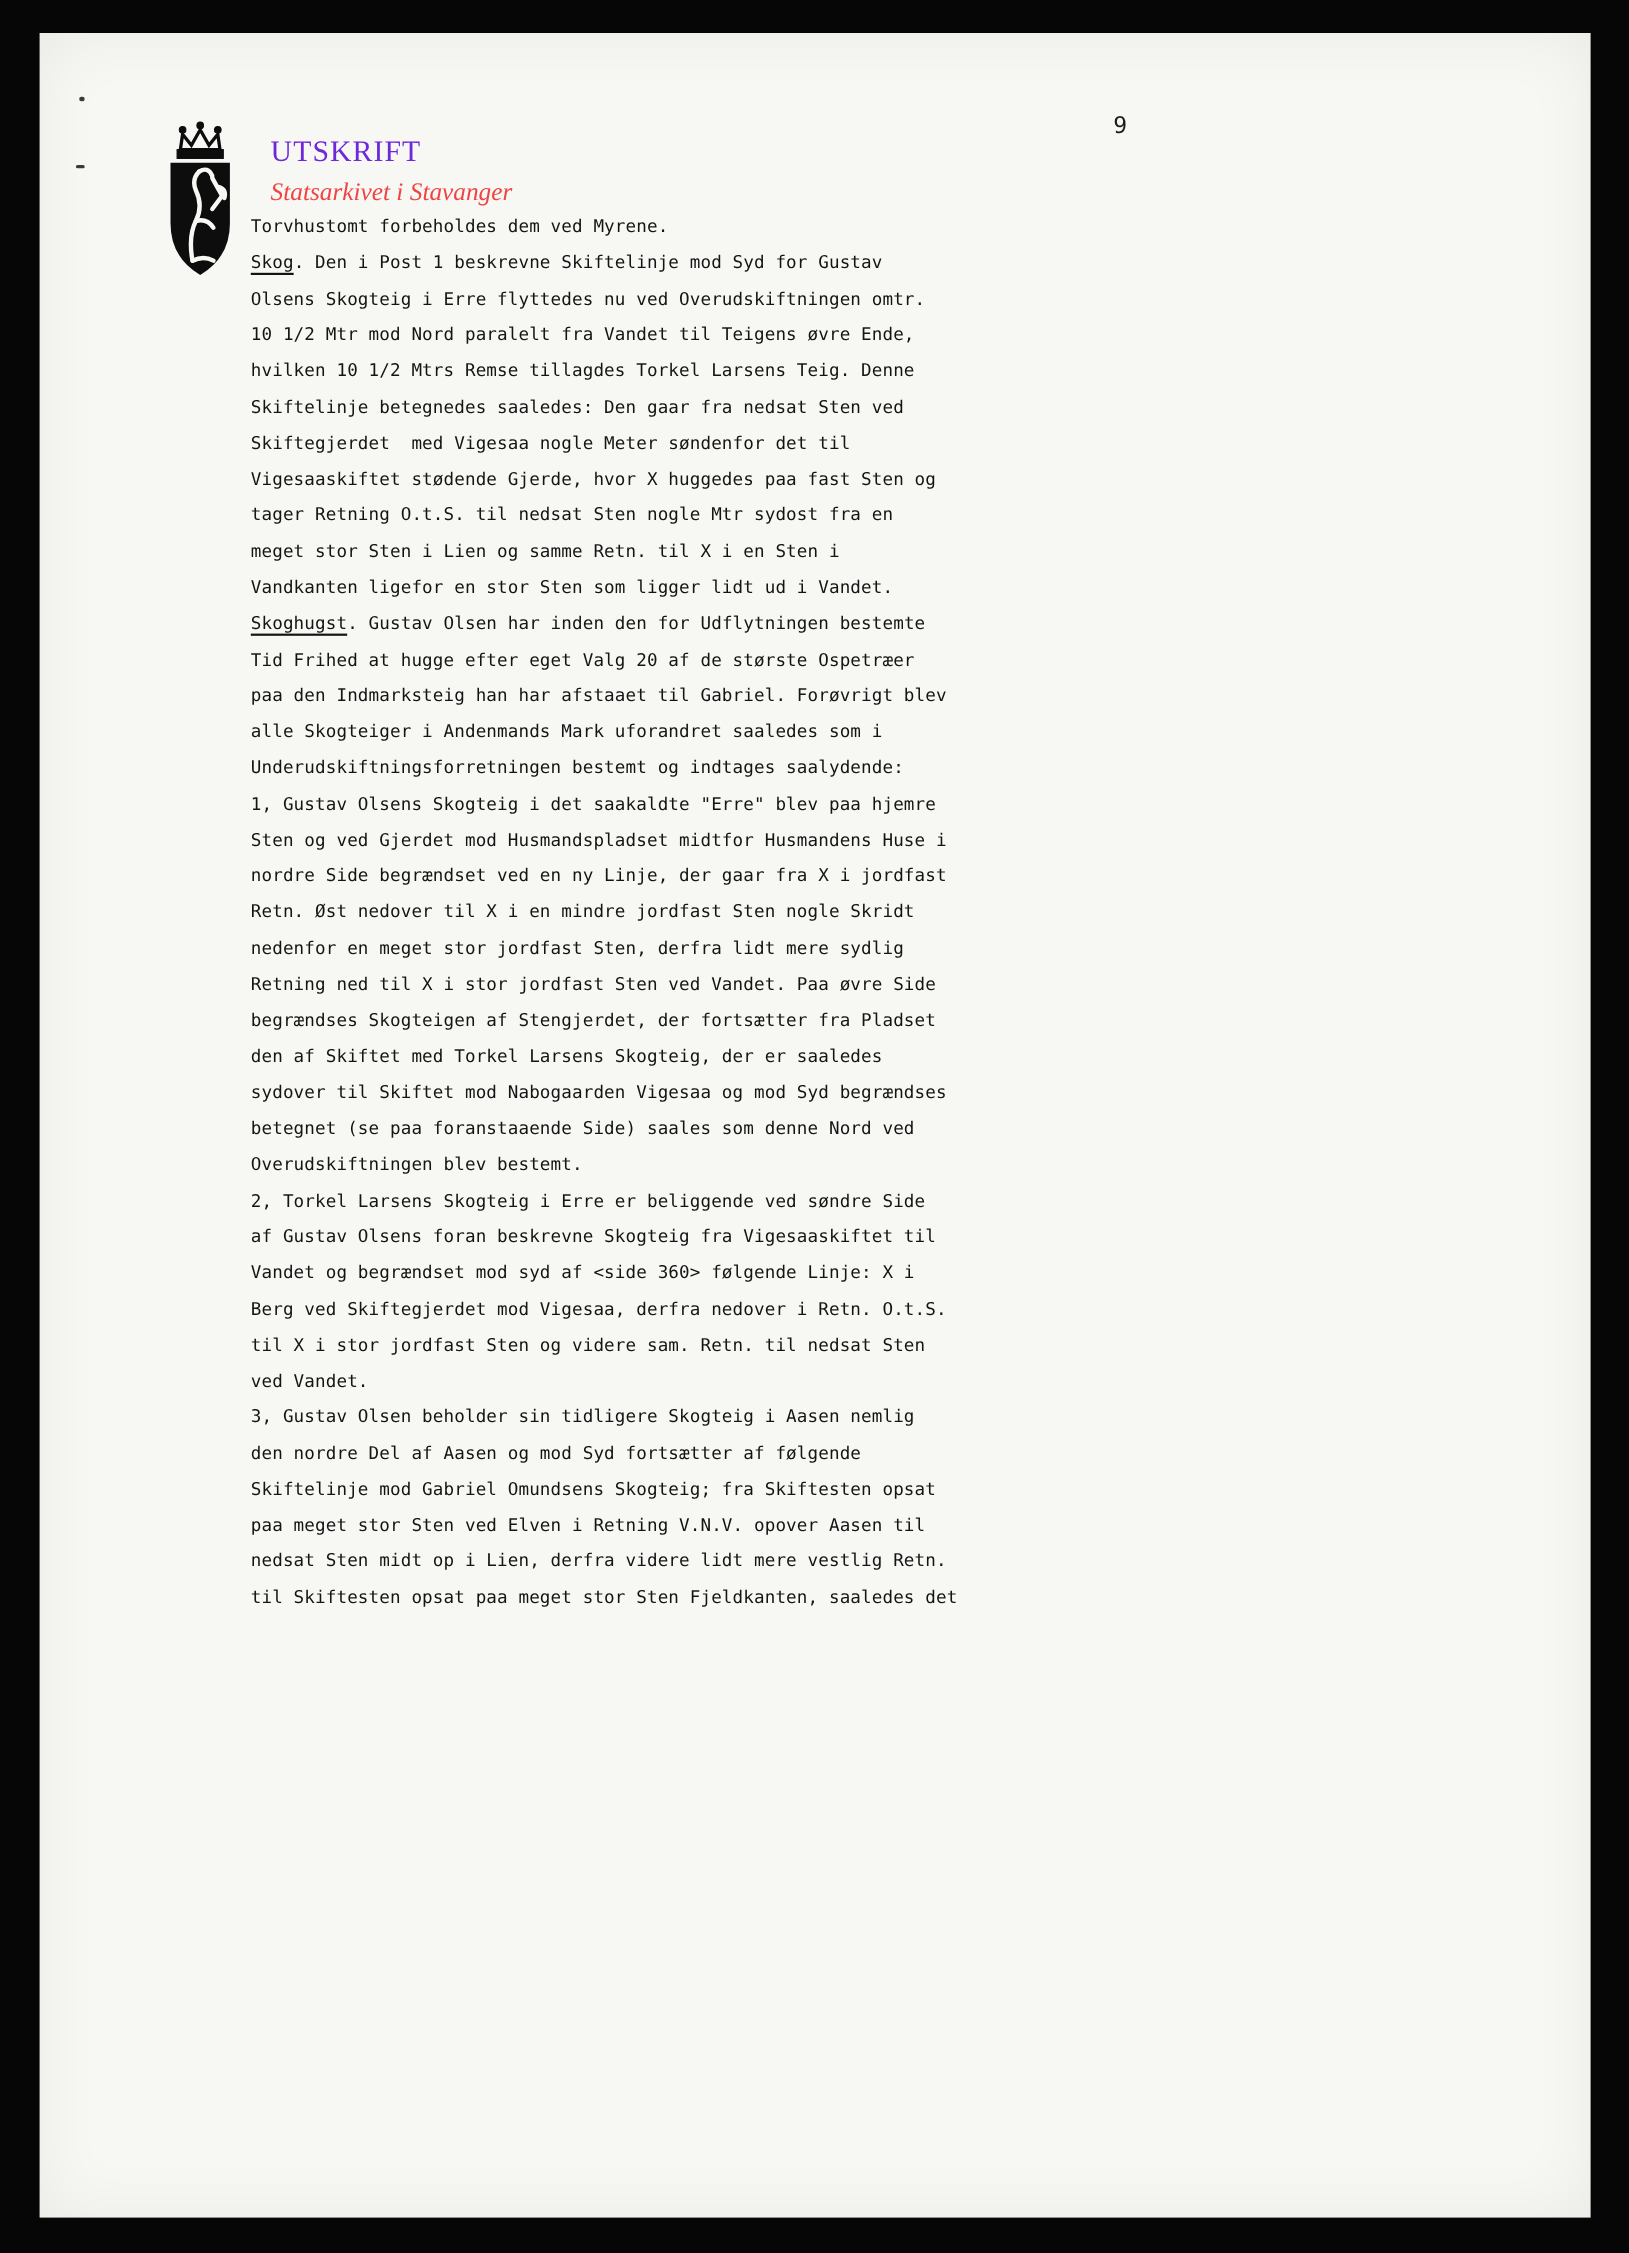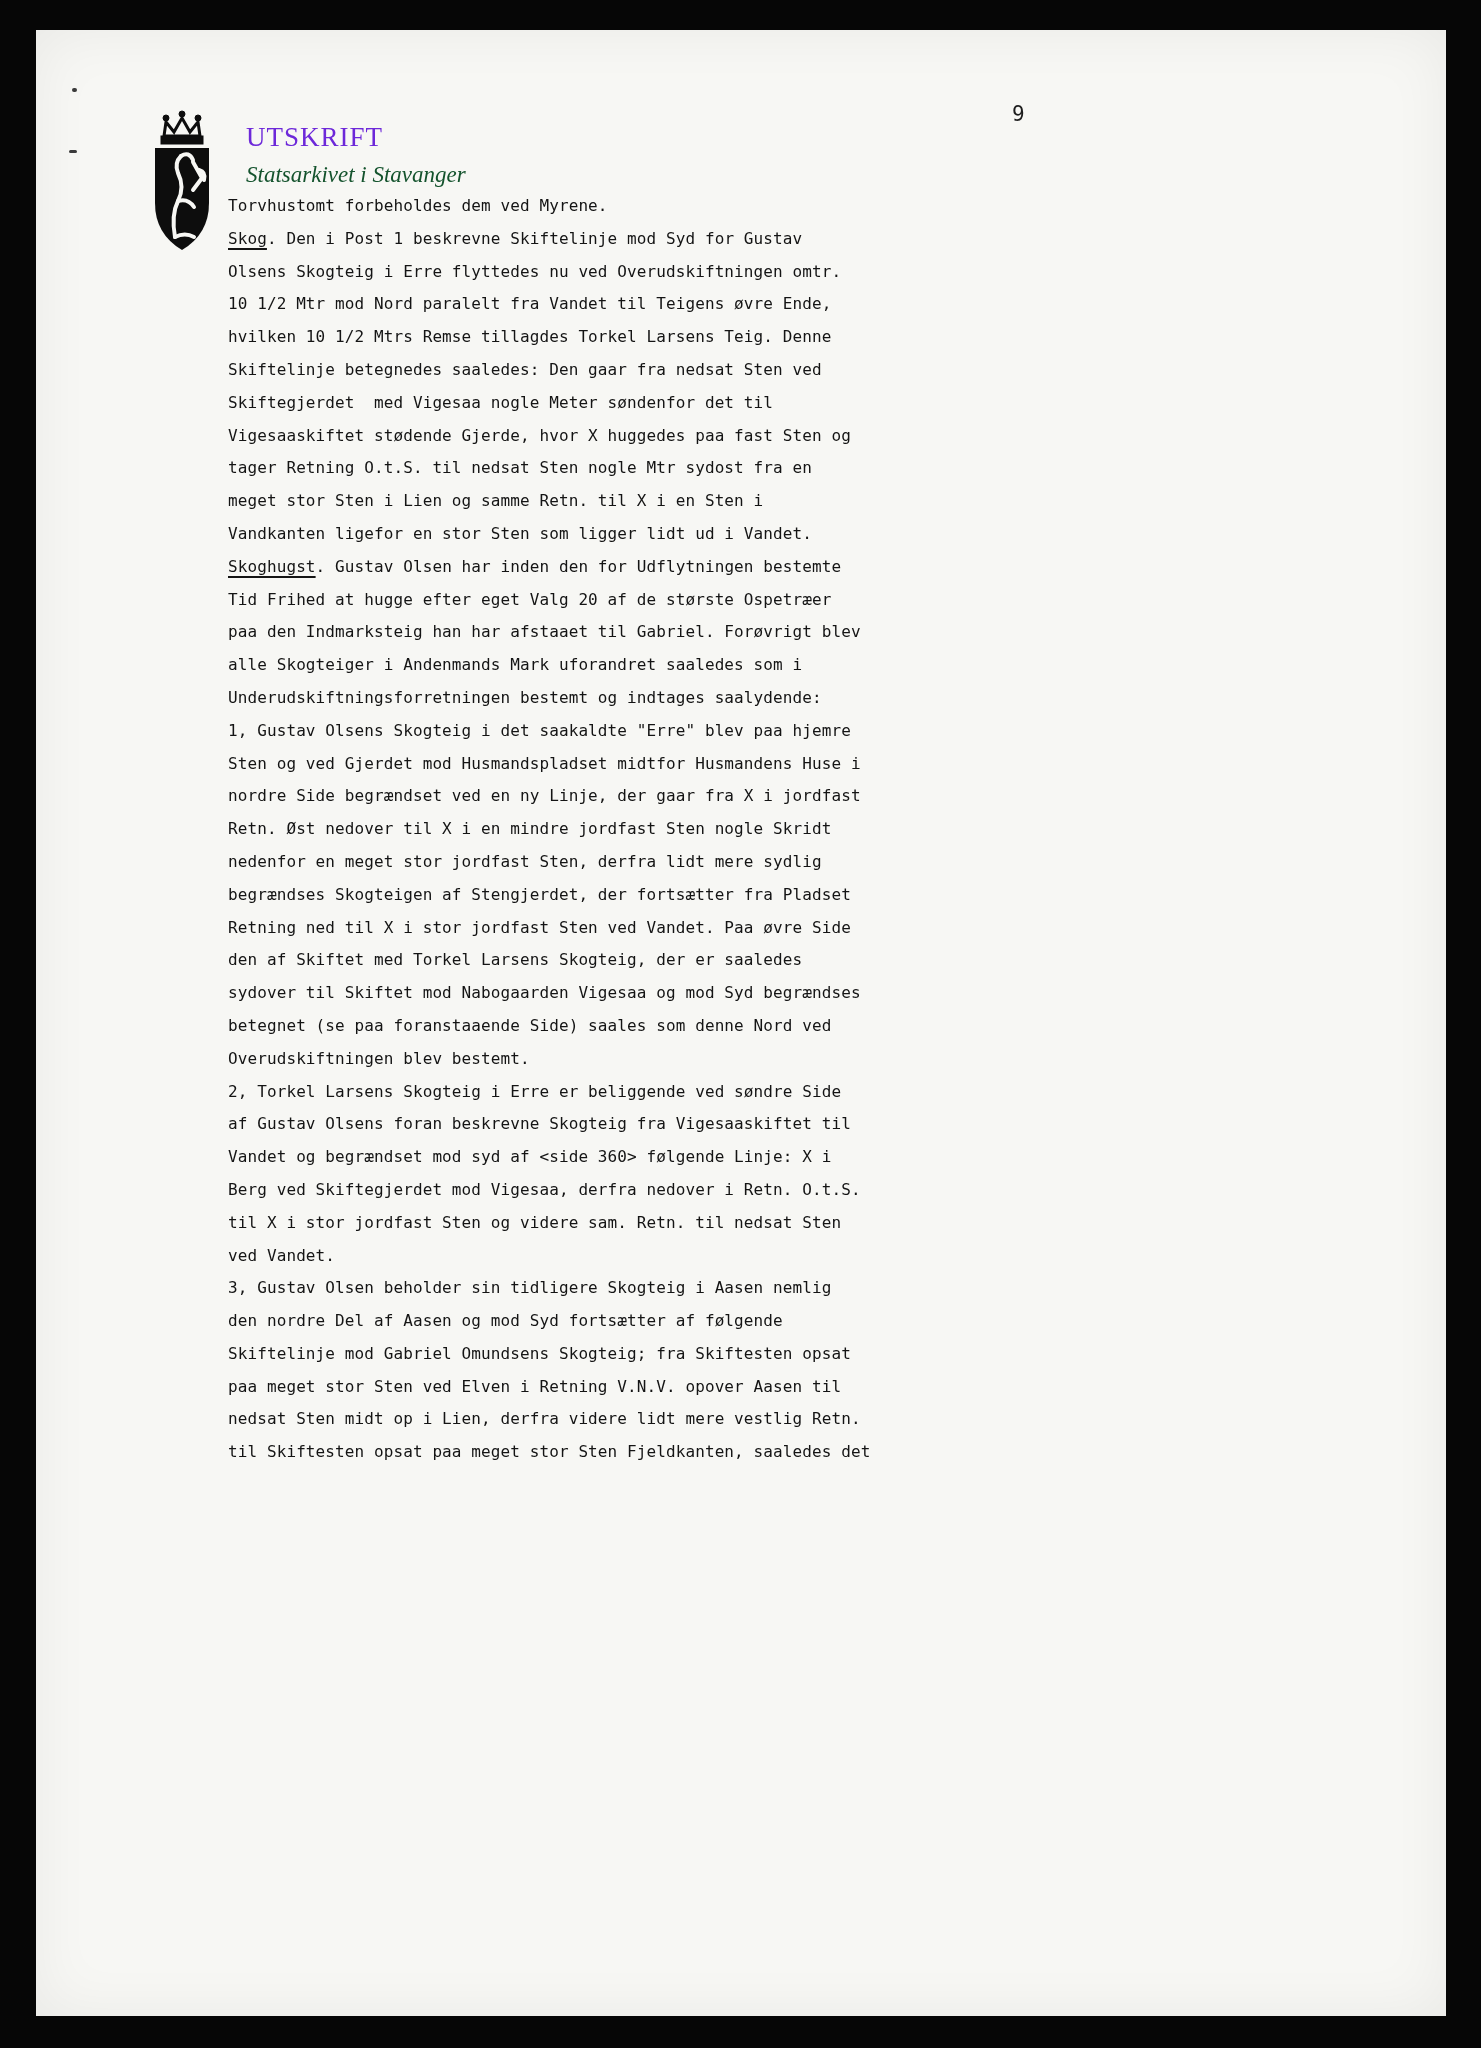--- a/index.html
+++ b/index.html
@@ -51,21 +51,21 @@
     letter-spacing: 1px;
     color: #6d28d9;
   }
   .header-subtitle {
     position: absolute;
     left: 210px;
     top: 132px;
     font-family: "Liberation Serif", "DejaVu Serif", serif;
     font-style: italic;
     font-size: 23px;
-    color: #14532d;
+    color: #ef4444;
   }
   .text-block {
     position: absolute;
     left: 192px;
     top: 160px;
     width: 1150px;
     font-size: 16px;
     line-height: 32.8px;
     color: #141414;
     letter-spacing: 0.1px;
@@ -140,22 +140,22 @@
         <div class="line"><span class="underlined">Skoghugst</span>. Gustav Olsen har inden den for Udflytningen bestemte</div>
         <div class="line">Tid Frihed at hugge efter eget Valg 20 af de største Ospetræer</div>
         <div class="line">paa den Indmarksteig han har afstaaet til Gabriel. Forøvrigt blev</div>
         <div class="line">alle Skogteiger i Andenmands Mark uforandret saaledes som i</div>
         <div class="line">Underudskiftningsforretningen bestemt og indtages saalydende:</div>
         <div class="line">1, Gustav Olsens Skogteig i det saakaldte "Erre" blev paa hjemre</div>
         <div class="line">Sten og ved Gjerdet mod Husmandspladset midtfor Husmandens Huse i</div>
         <div class="line">nordre Side begrændset ved en ny Linje, der gaar fra X i jordfast</div>
         <div class="line">Retn. Øst nedover til X i en mindre jordfast Sten nogle Skridt</div>
         <div class="line">nedenfor en meget stor jordfast Sten, derfra lidt mere sydlig</div>
+        <div class="line">Retning ned til X i stor jordfast Sten ved Vandet. Paa øvre Side</div>
         <div class="line">begrændses Skogteigen af Stengjerdet, der fortsætter fra Pladset</div>
-        <div class="line">Retning ned til X i stor jordfast Sten ved Vandet. Paa øvre Side</div>
         <div class="line">den af Skiftet med Torkel Larsens Skogteig, der er saaledes</div>
         <div class="line">sydover til Skiftet mod Nabogaarden Vigesaa og mod Syd begrændses</div>
         <div class="line">betegnet (se paa foranstaaende Side) saales som denne Nord ved</div>
         <div class="line">Overudskiftningen blev bestemt.</div>
         <div class="line">2, Torkel Larsens Skogteig i Erre er beliggende ved søndre Side</div>
         <div class="line">af Gustav Olsens foran beskrevne Skogteig fra Vigesaaskiftet til</div>
         <div class="line">Vandet og begrændset mod syd af &lt;side 360&gt; følgende Linje: X i</div>
         <div class="line">Berg ved Skiftegjerdet mod Vigesaa, derfra nedover i Retn. O.t.S.</div>
         <div class="line">til X i stor jordfast Sten og videre sam. Retn. til nedsat Sten</div>
         <div class="line">ved Vandet.</div>

